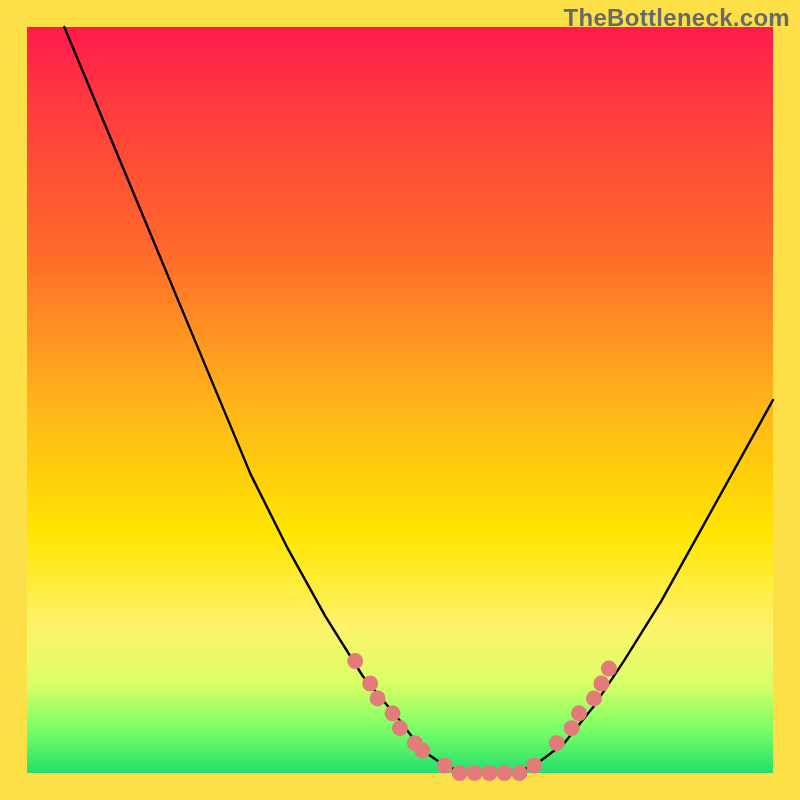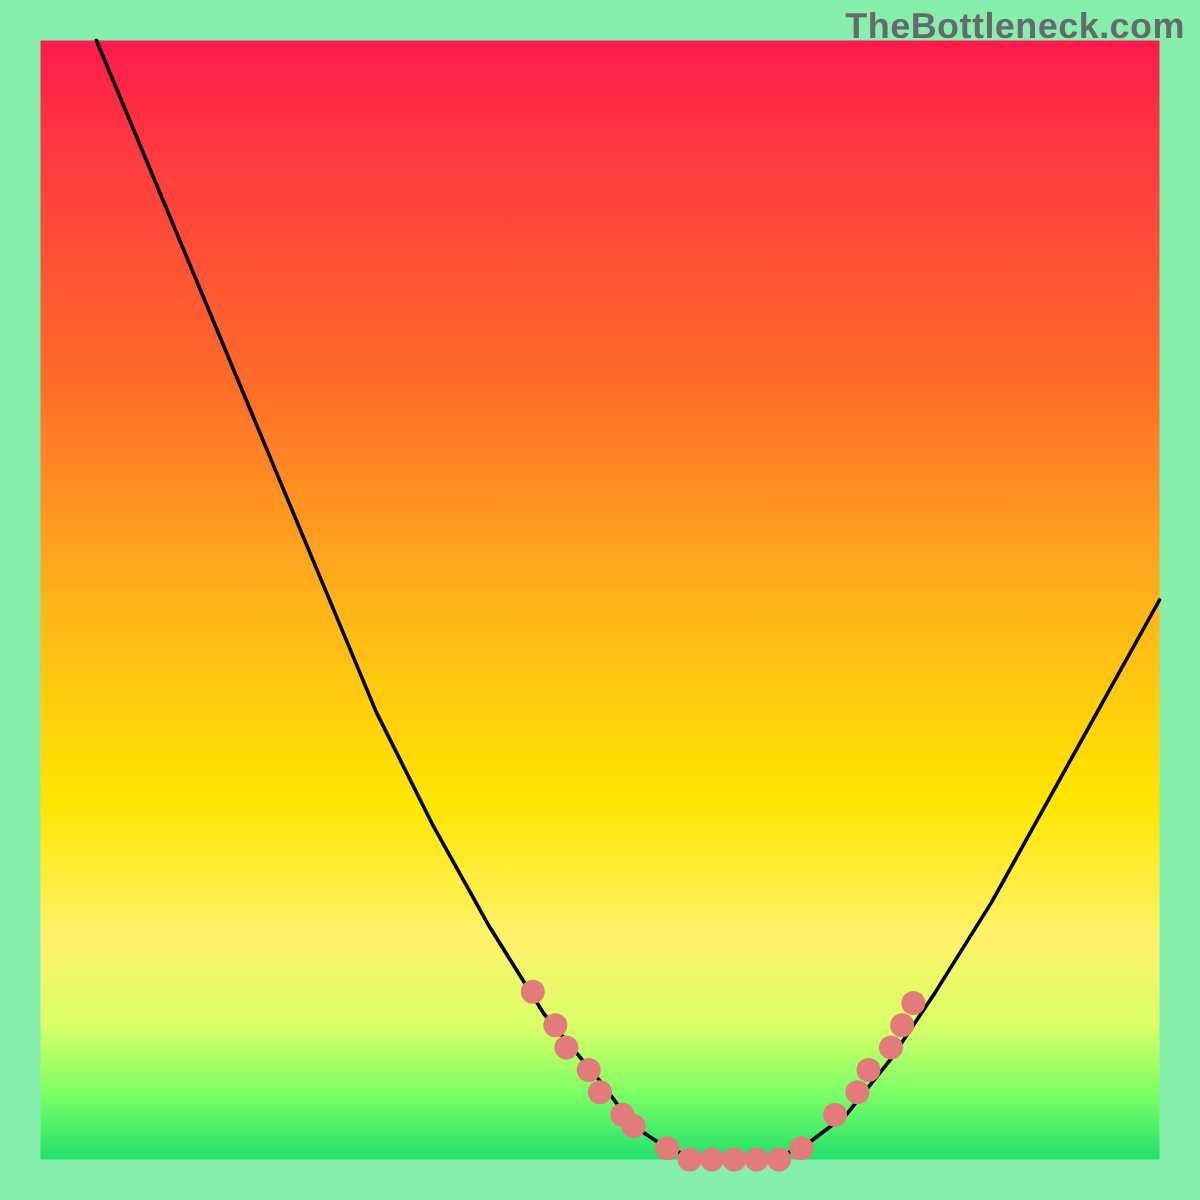--- a/index.html
+++ b/index.html
@@ -8,21 +8,21 @@
     width: 800px;
     height: 800px;
     background: #000;
     overflow: hidden;
     font-family: Arial, Helvetica, sans-serif;
   }
   .frame {
     position: relative;
     width: 800px;
     height: 800px;
-    background: #86efac;
+    background: #fde047;
     text-align: right;
   }
   .plot-area {
     position: absolute;
     left: 27px;
     top: 27px;
     width: 746px;
     height: 746px;
     
     background: linear-gradient(

